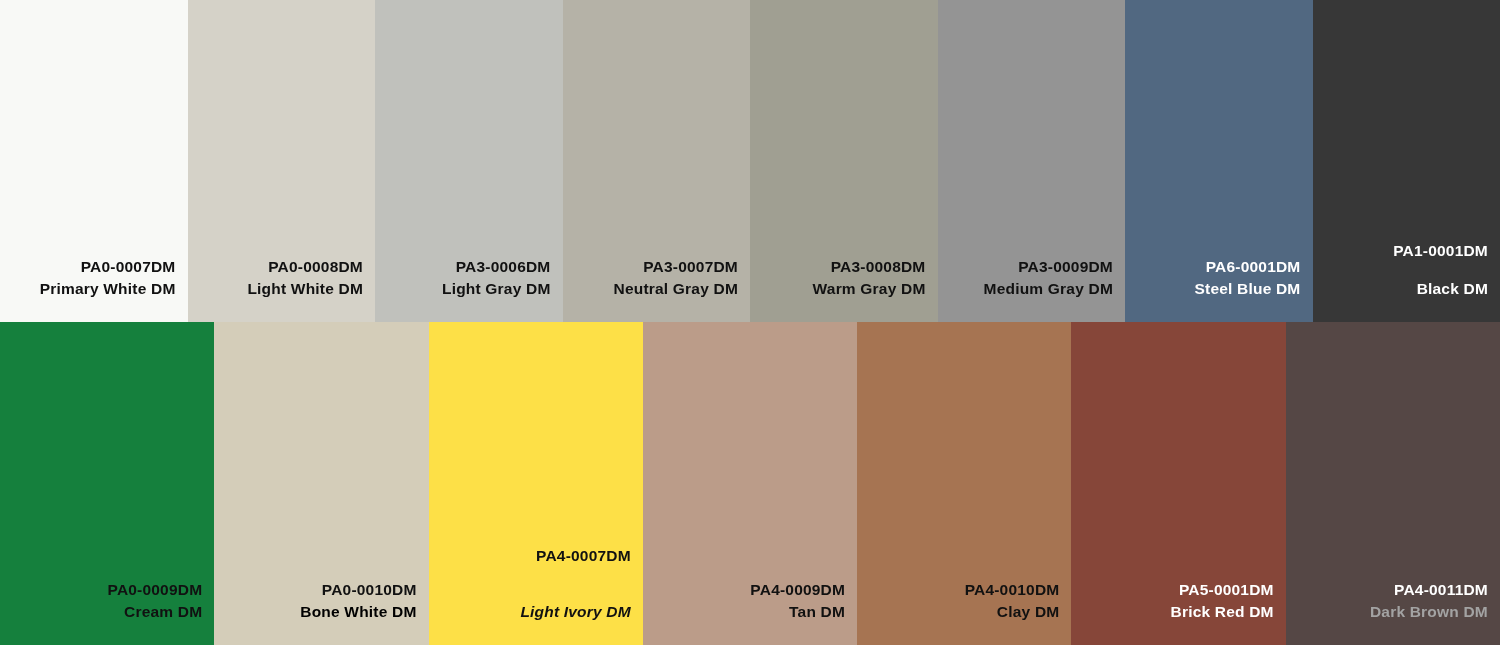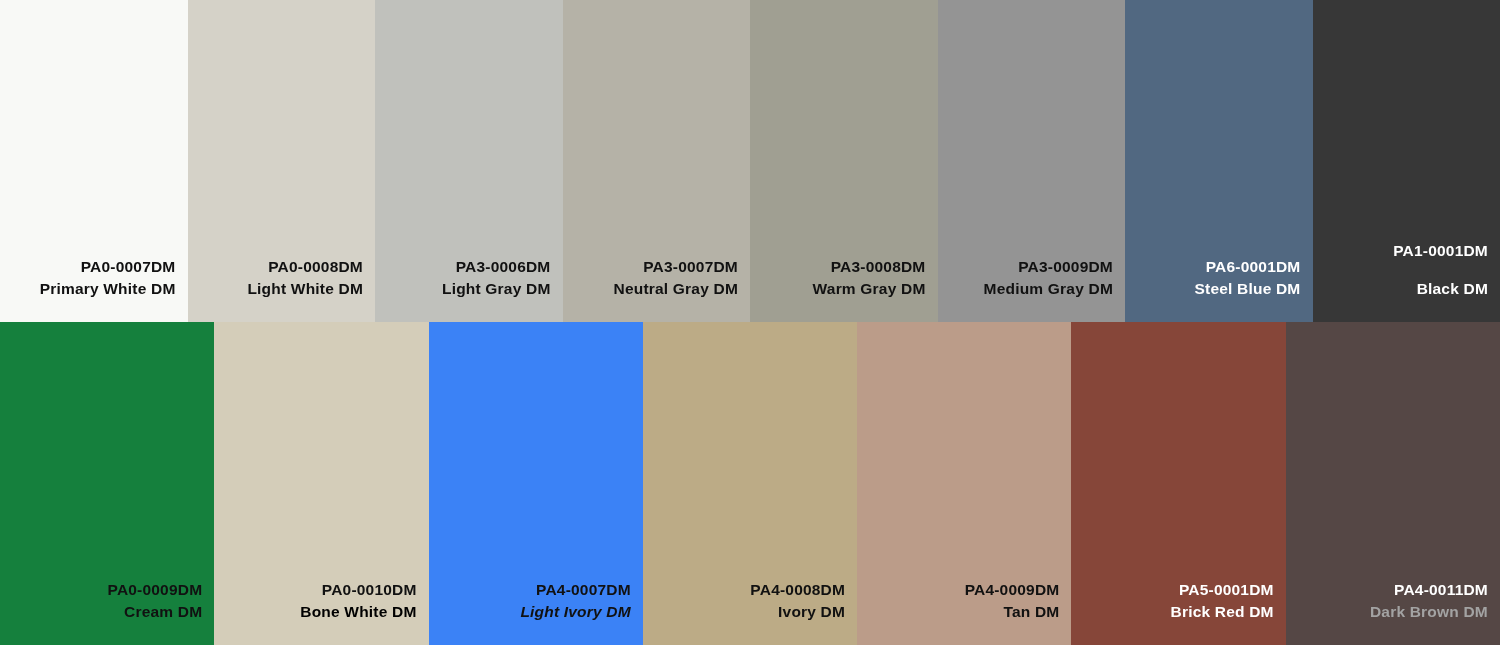--- a/index.html
+++ b/index.html
@@ -109,31 +109,31 @@
 
   <div class="palette-row row-bottom">
     <div class="swatch label-dark" style="background-color: #15803d;">
       <div class="swatch-code" style="color: rgb(17, 17, 17);">PA0-0009DM</div>
       <div class="swatch-name" style="color: rgb(17, 17, 17);">Cream DM</div>
     </div>
     <div class="swatch label-dark" style="background-color: rgb(212, 205, 185);">
       <div class="swatch-code" style="color: rgb(17, 17, 17);">PA0-0010DM</div>
       <div class="swatch-name" style="color: #000000;">Bone White DM</div>
     </div>
-    <div class="swatch label-dark" style="background-color: #3b82f6;">
+    <div class="swatch label-dark" style="background-color: #fde047; gap: 34px;">
       <div class="swatch-code" style="color: rgb(17, 17, 17);">PA4-0007DM</div>
       <div class="swatch-name" style="color: rgb(17, 17, 17); font-style: italic;">Light Ivory DM</div>
-    </div>
-    <div class="swatch label-dark" style="background-color: rgb(188, 171, 134);">
-      <div class="swatch-code" style="color: rgb(17, 17, 17);">PA4-0008DM</div>
-      <div class="swatch-name" style="color: rgb(17, 17, 17);">Ivory DM</div>
     </div>
     <div class="swatch label-dark" style="background-color: rgb(187, 156, 137);">
       <div class="swatch-code" style="color: rgb(17, 17, 17);">PA4-0009DM</div>
       <div class="swatch-name" style="color: rgb(17, 17, 17);">Tan DM</div>
+    </div>
+    <div class="swatch label-dark" style="background-color: rgb(166, 116, 82);">
+      <div class="swatch-code" style="color: rgb(17, 17, 17);">PA4-0010DM</div>
+      <div class="swatch-name" style="color: rgb(17, 17, 17);">Clay DM</div>
     </div>
     <div class="swatch label-light" style="background-color: rgb(134, 70, 57);">
       <div class="swatch-code" style="color: rgb(255, 255, 255);">PA5-0001DM</div>
       <div class="swatch-name" style="color: rgb(255, 255, 255);">Brick Red DM</div>
     </div>
     <div class="swatch label-light" style="background-color: rgb(85, 71, 69);">
       <div class="swatch-code" style="color: rgb(255, 255, 255);">PA4-0011DM</div>
       <div class="swatch-name" style="color: #a3a3a3; margin-left: 16px;">Dark Brown DM</div>
     </div>
   </div>

